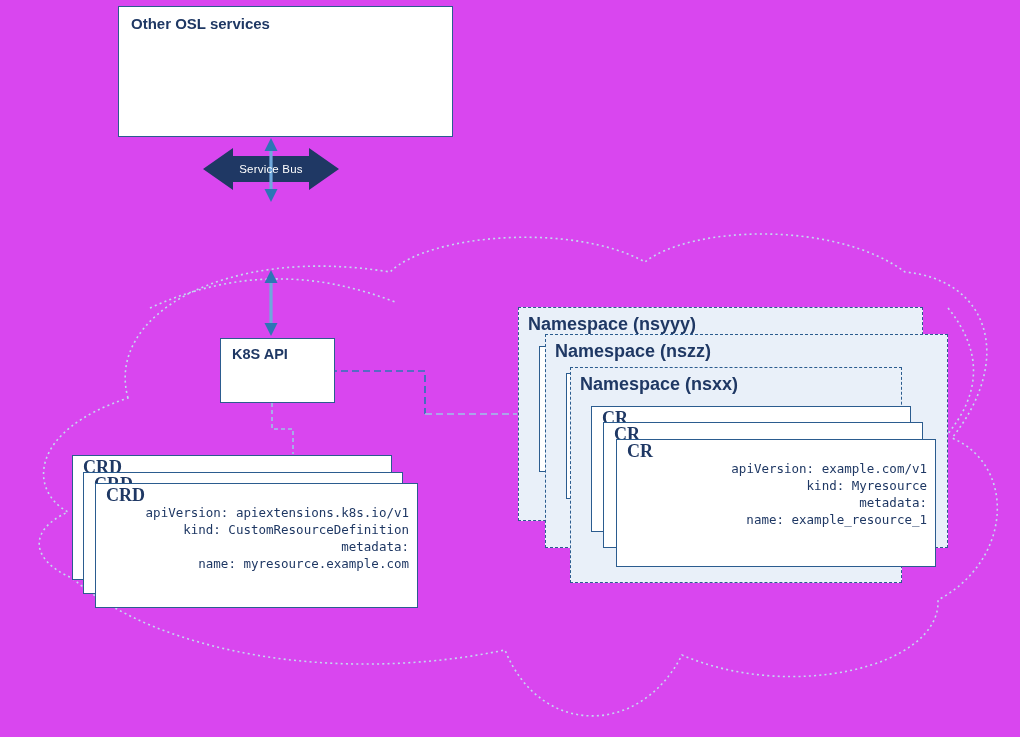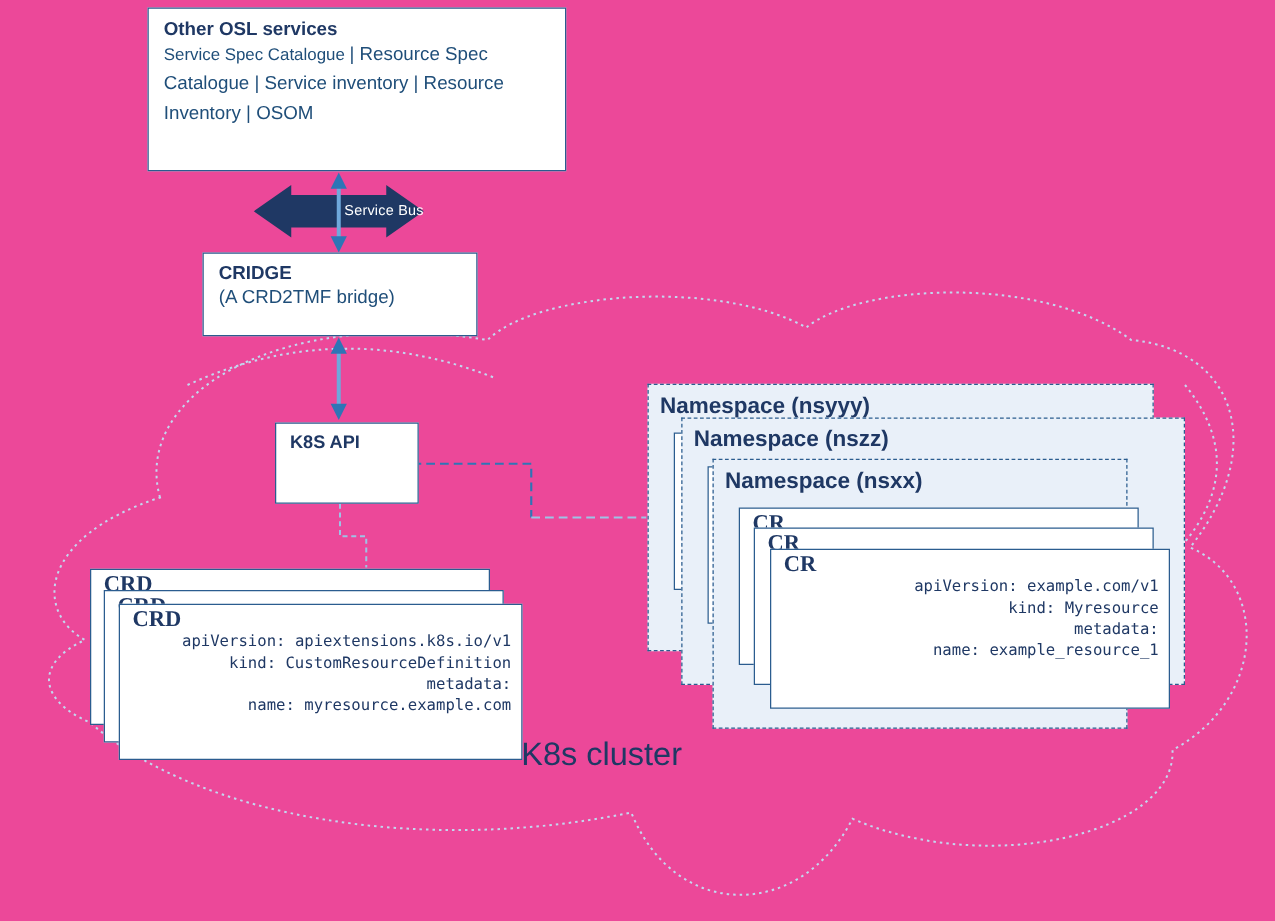--- a/index.html
+++ b/index.html
@@ -1,37 +1,37 @@
 <!DOCTYPE html>
 <html><head>
 <meta charset="utf-8">
 <style>
   html,body{margin:0;padding:0;background:#ffffff;}
   #canvas{
-    position:relative;width:1020px;height:737px;overflow:hidden;background:#ec4899;
+    position:relative;width:1020px;height:737px;overflow:hidden;background:#d946ef;
     font-family:"Liberation Sans",sans-serif;color:#1f3864;
   }
   .abs{position:absolute;}
   svg.layer{position:absolute;left:0;top:0;z-index:1;}
 
   
   .box{
     position:absolute;background:#ffffff;border:1.6px solid #2b5c8f;
     box-sizing:border-box;z-index:10;
   }
   .box-title{font-weight:bold;font-size:15px;color:#1f3864;}
   .box-sub{font-size:15px;color:#1f4e79;}
 
   .osl-body{font-size:15px;color:#1f4e79;line-height:1.55;width:285px;}
   .osl-body .small{font-size:13.5px;}
 
   
   .bus-label{
     position:absolute;left:203px;top:156px;width:136px;height:36px;
-    line-height:26px;text-align:right;color:#ffffff;font-size:11.5px;
+    line-height:26px;text-align:center;color:#ffffff;font-size:11.5px;
     z-index:12;letter-spacing:.2px;
   }
 
   
   .ns{
     position:absolute;background:#e9f0f9;border:1.4px dashed #2b5c8f;
     box-sizing:border-box;z-index:20;
   }
   .ns-label{
     position:absolute;left:9px;top:6px;font-weight:bold;font-size:18px;color:#1f3864;
@@ -94,29 +94,24 @@
 
     <g>
       <line x1="271" y1="280" x2="271" y2="326" stroke="#6fa8dc" stroke-width="3.2"></line>
       <polygon points="271,270 264.5,283 277.5,283" fill="#2e75b6"></polygon>
       <polygon points="271,336 264.5,323 277.5,323" fill="#2e75b6"></polygon>
     </g>
   </svg>
 
   <div class="box" style="left:118px;top:6px;width:335px;height:131px;padding:8px 12px;">
     <div class="box-title">Other OSL services</div>
-    <div class="osl-body"><span class="small">Service Spec Catalogue </span><span>| Resource Spec Catalogue | Service inventory | Resource Inventory | OSOM</span></div>
   </div>
 
   <div class="bus-label">Service Bus</div>
 
-  <div class="box" style="left:162px;top:202px;width:220px;height:67px;padding:7px 12px;">
-    <div class="box-title">CRIDGE</div>
-    <div class="box-sub" style="margin-top:2px;">(A CRD2TMF bridge)</div>
-  </div>
 
   <div class="box" style="left:220px;top:338px;width:115px;height:65px;padding:7px 11px;">
     <div class="box-title" style="font-size:14.5px;">K8S API</div>
   </div>
 
   <div class="abs" style="left:0;top:0;z-index:15;">
     <div class="card" style="left:72px;top:455px;width:320px;height:125px;">
       <div class="card-title">CRD</div>
       <div class="card-line">apiVersion: apiextensions.k8s.io/v1</div>
       <div class="card-line">kind: CustomResourceDefinition</div>
@@ -179,15 +174,14 @@
     </div>
     <div class="card" style="left:45px;top:71px;width:320px;height:128px;">
       <div class="card-title">CR</div>
       <div class="card-line">apiVersion: example.com/v1</div>
       <div class="card-line">kind: Myresource</div>
       <div class="card-line">metadata:</div>
       <div class="card-line">   name: example_resource_1</div>
     </div>
   </div>
 
-  <div class="cluster-label">K8s cluster</div>
 
 </div>
 
 </body></html>

